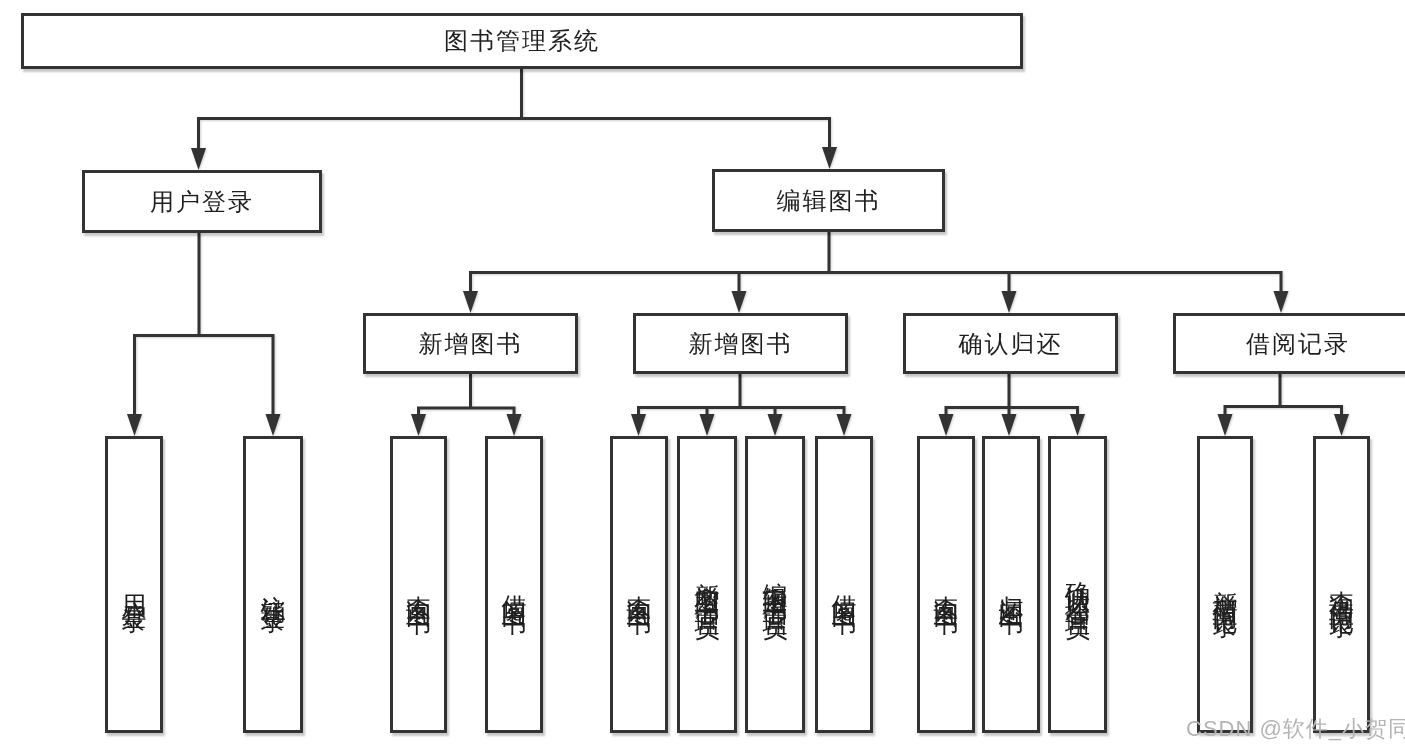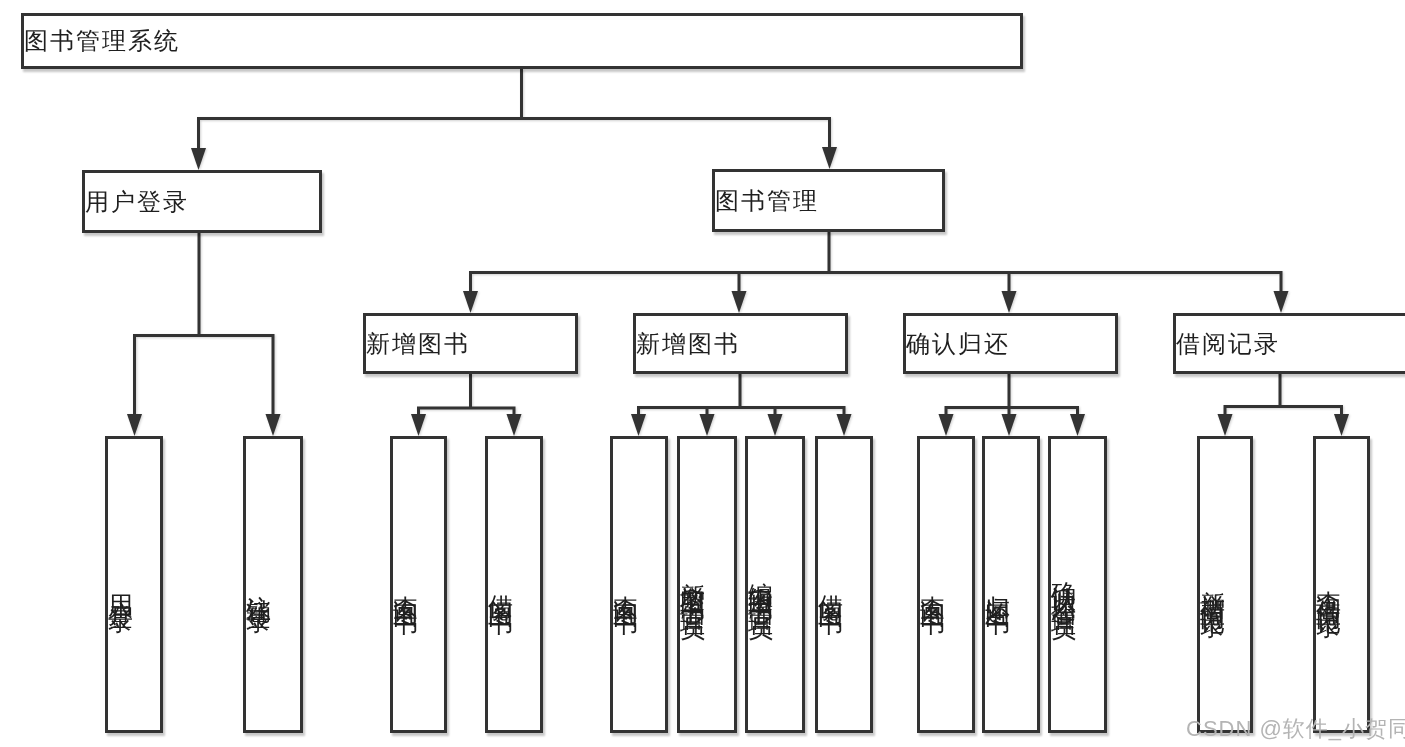--- a/index.html
+++ b/index.html
@@ -17,21 +17,21 @@
     width: 1405px; height: 747px;
     filter: drop-shadow(1.5px 1.5px 1px rgba(0,0,0,0.18));
   }
   .box {
     position: absolute;
     background: #ffffff;
     border: 3px solid #333333;
     box-sizing: border-box;
     display: flex;
     align-items: center;
-    justify-content: flex-start;
+    justify-content: center;
     color: #1f1f1f;
     box-shadow: 2px 3px 2px rgba(0,0,0,0.22);
     z-index: 2;
   }
   .box.h { font-size: 24px; letter-spacing: 2px; white-space: nowrap; }
   .box.v span {
     writing-mode: vertical-rl;
     text-orientation: mixed;
     font-size: 25px;
     line-height: 1;
@@ -94,21 +94,21 @@
   </svg>
 
   <div class="box h" style="left:21px;top:13px;width:1002px;height:56px">
     <span>图书管理系统</span>
   </div>
 
   <div class="box h" style="left:82px;top:170px;width:240px;height:63px">
     <span>用户登录</span>
   </div>
   <div class="box h" style="left:712px;top:169px;width:233px;height:63px">
-    <span>图书管理</span>
+    <span>编辑图书</span>
   </div>
 
   <div class="box h" style="left:363px;top:313px;width:215px;height:61px">
     <span>新增图书</span>
   </div>
   <div class="box h" style="left:633px;top:313px;width:215px;height:61px">
     <span>新增图书</span>
   </div>
   <div class="box h" style="left:903px;top:313px;width:215px;height:61px">
     <span>确认归还</span>

